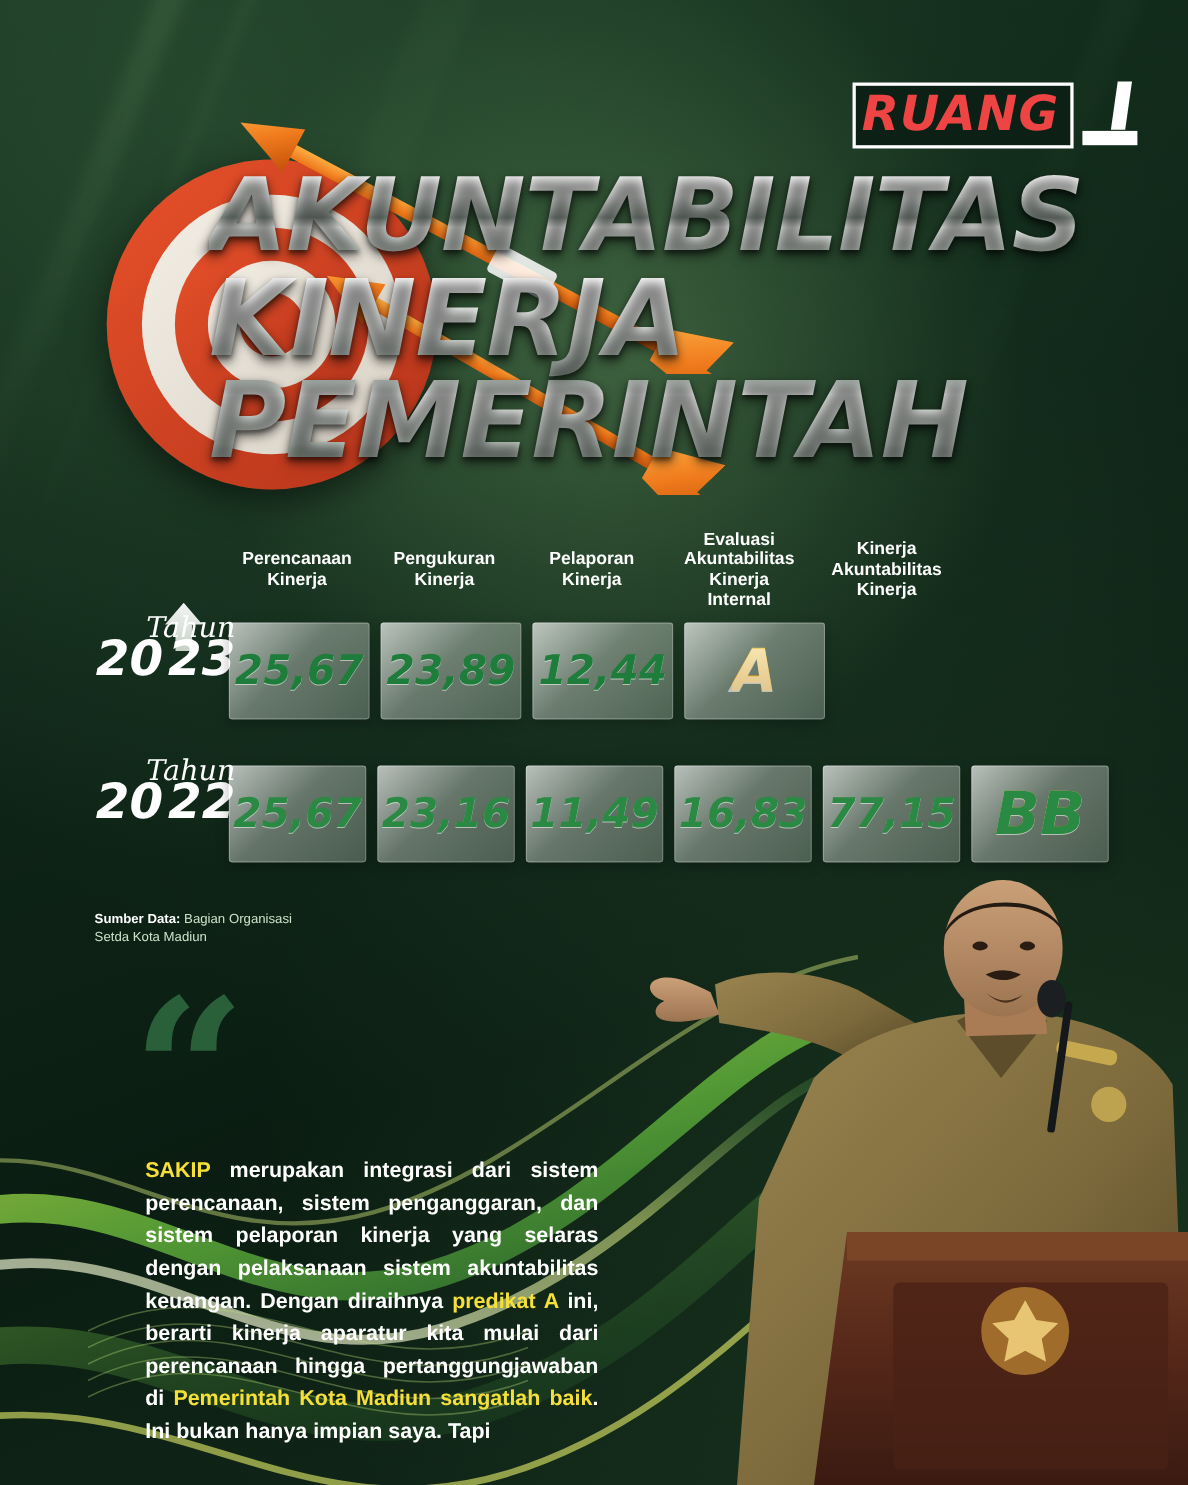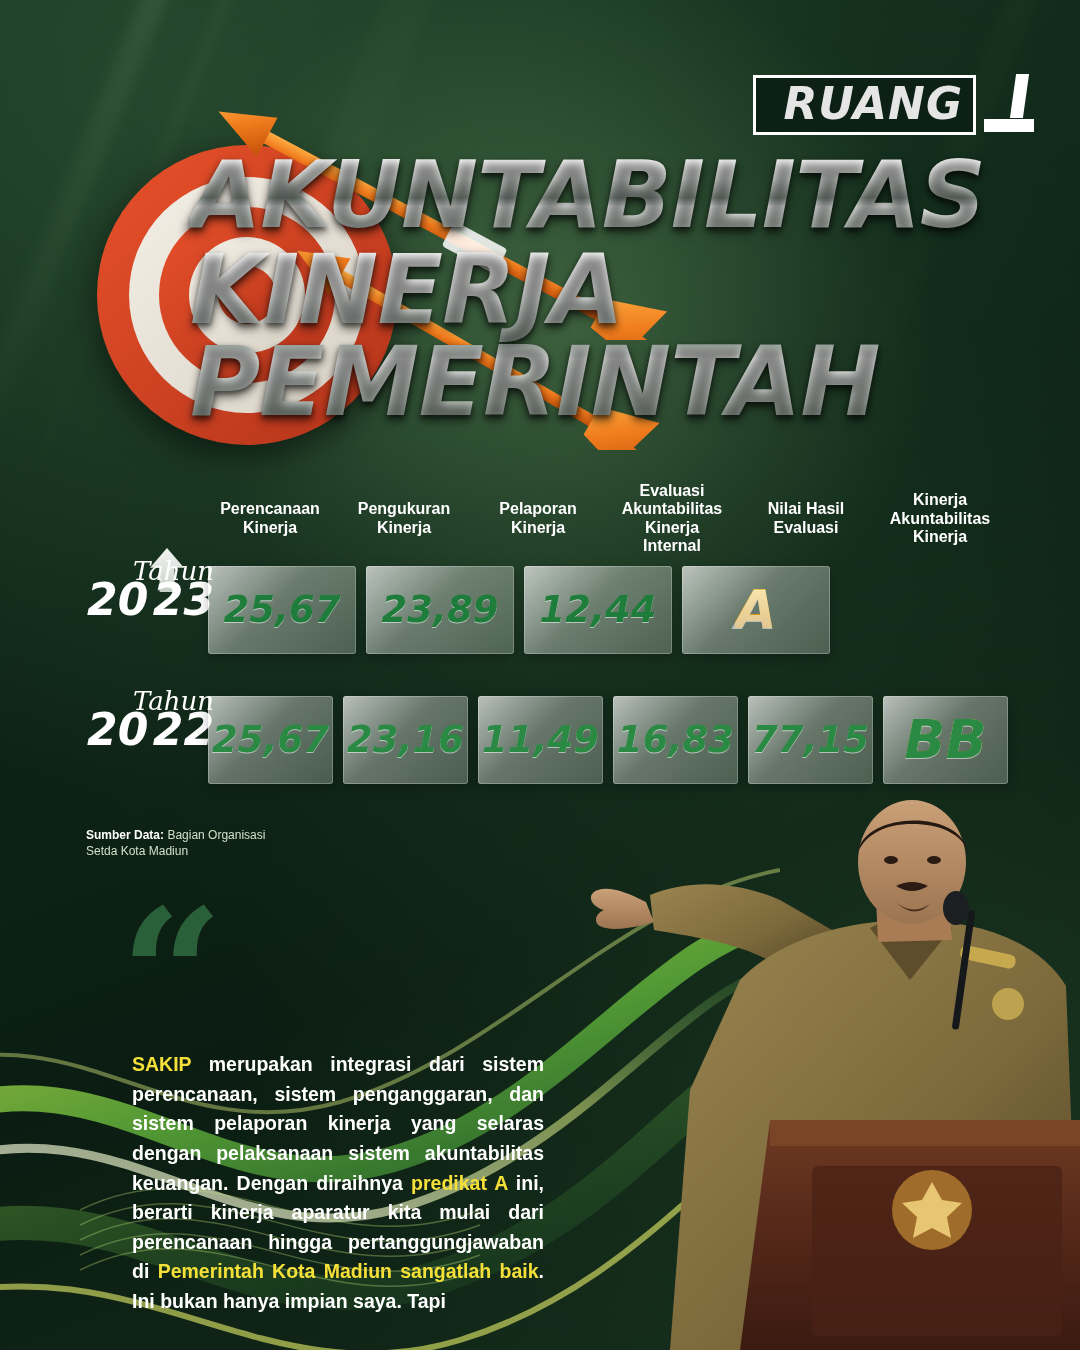--- a/index.html
+++ b/index.html
@@ -36,23 +36,23 @@
 
   
   .logo {
     position: absolute; top: 74px; right: 46px;
     display: flex; align-items: center; gap: 0;
   }
   .logo-word {
     font-family: "DejaVu Sans", sans-serif;
     font-weight: bold; font-style: italic;
     font-size: 44px; letter-spacing: 1px;
-    color: #e5e5e5;
+    color: #ef4444;
     background: #0c2015;
-    padding: 4px 10px 6px 27px;
+    padding: 4px 10px 6px 5px;
     border: 3px solid #ffffff;
     line-height: 1;
   }
   .logo-mark {
     position: relative; width: 62px; height: 62px; margin-left: -4px;
   }
   .logo-mark .bar-v {
     position: absolute; right: 8px; top: 0; width: 13px; height: 44px; background: #fff; transform: skewX(-8deg);
   }
   .logo-mark .bar-h {
@@ -93,21 +93,21 @@
   .thead { display: flex; gap: 10px; }
   .th {
     width: 124px; min-height: 62px;
     display: flex; align-items: center; justify-content: center; text-align: center;
     color: #ffffff; font-size: 16px; font-weight: bold; line-height: 1.15;
     padding: 2px 4px;
   }
   .th.wide { width: 124px; }
   .trow { display: flex; gap: 10px; margin-top: 8px; }
   .cell {
-    width: 148px; height: 88px;
+    width: 128px; height: 88px;
     display: flex; align-items: center; justify-content: center;
     background:
       linear-gradient(135deg, rgba(255,255,255,.70), rgba(228,232,226,.40) 45%, rgba(180,192,180,.35) 100%);
     border-radius: 3px;
     box-shadow: inset 0 0 0 1px rgba(255,255,255,.25), 0 4px 12px rgba(0,0,0,.25);
   }
   .cell .val {
     font-family: "DejaVu Sans", sans-serif;
     font-weight: bold; font-style: italic; font-size: 37px;
     color: #1e7d3a;
@@ -264,21 +264,20 @@
     <span class="digits">20</span>
     <span class="digits lo">22</span>
   </div>
 
   <div class="table">
     <div class="thead">
       <div class="th">Perencanaan Kinerja</div>
       <div class="th">Pengukuran Kinerja</div>
       <div class="th">Pelaporan Kinerja</div>
       <div class="th wide">Evaluasi Akuntabilitas Kinerja Internal</div>
-      <div class="th">Nilai Hasil Evaluasi</div>
       <div class="th">Kinerja Akuntabilitas Kinerja</div>
     </div>
 
     <div class="trow row-2023">
       <div class="cell">
           <span class="val">25,67</span>
         </div>
       <div class="cell">
           <span class="val">23,89</span>
         </div>

